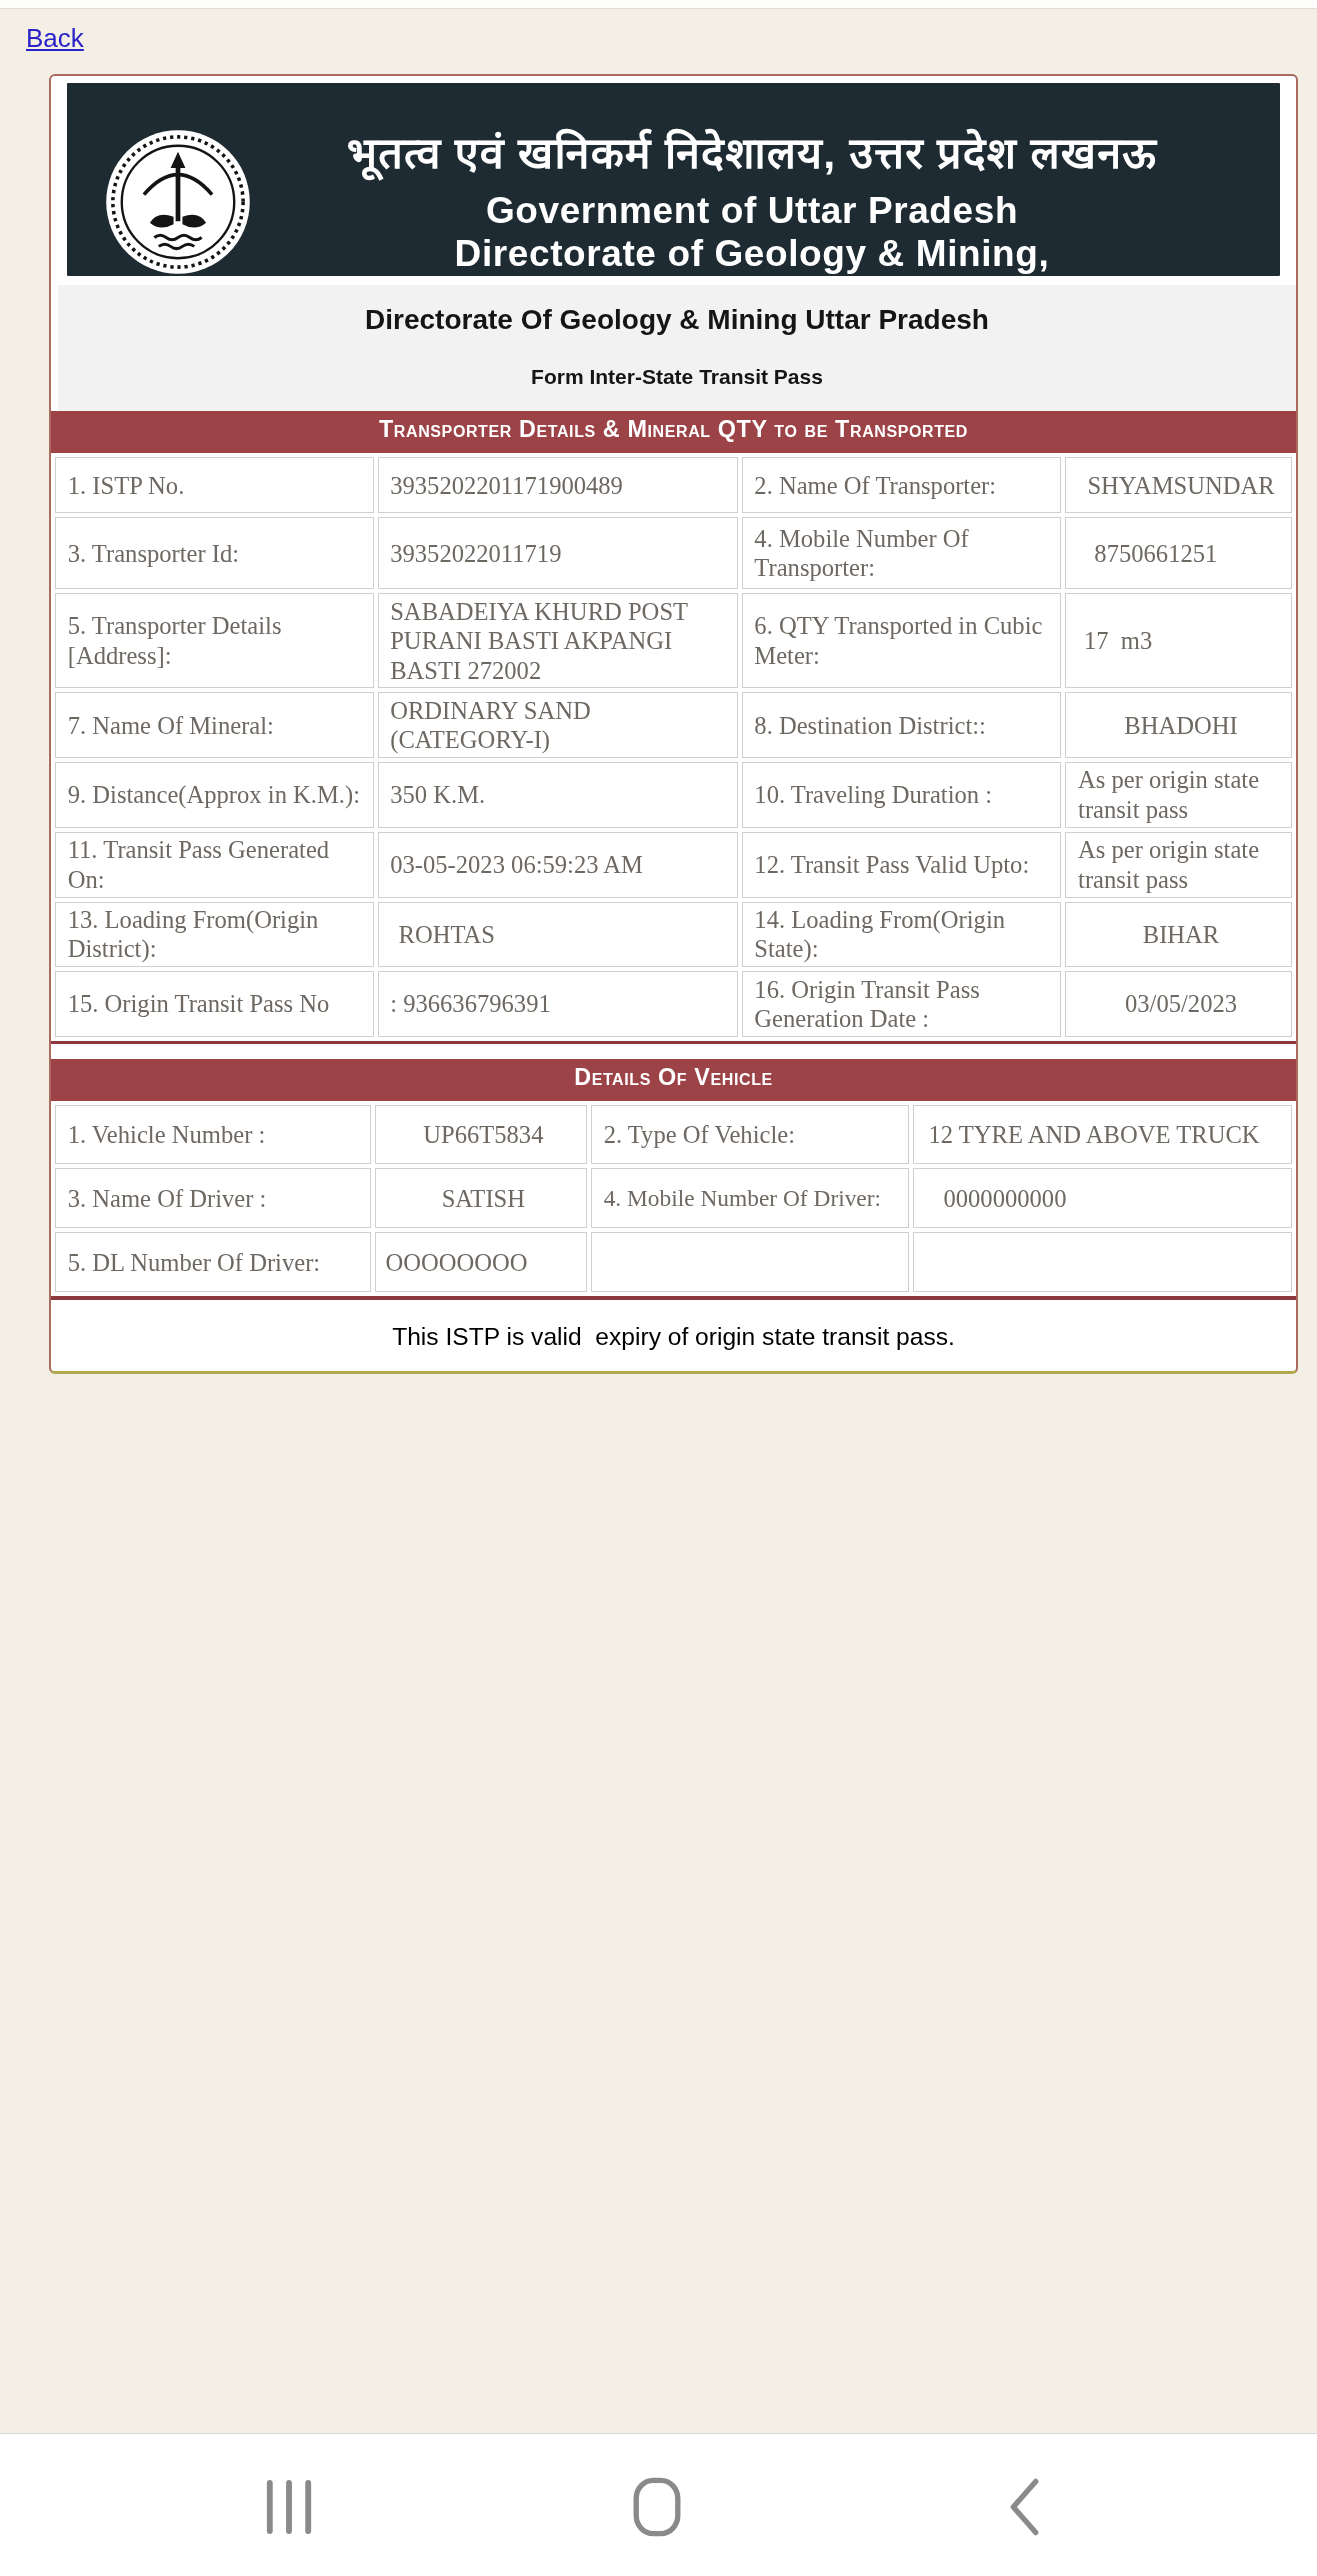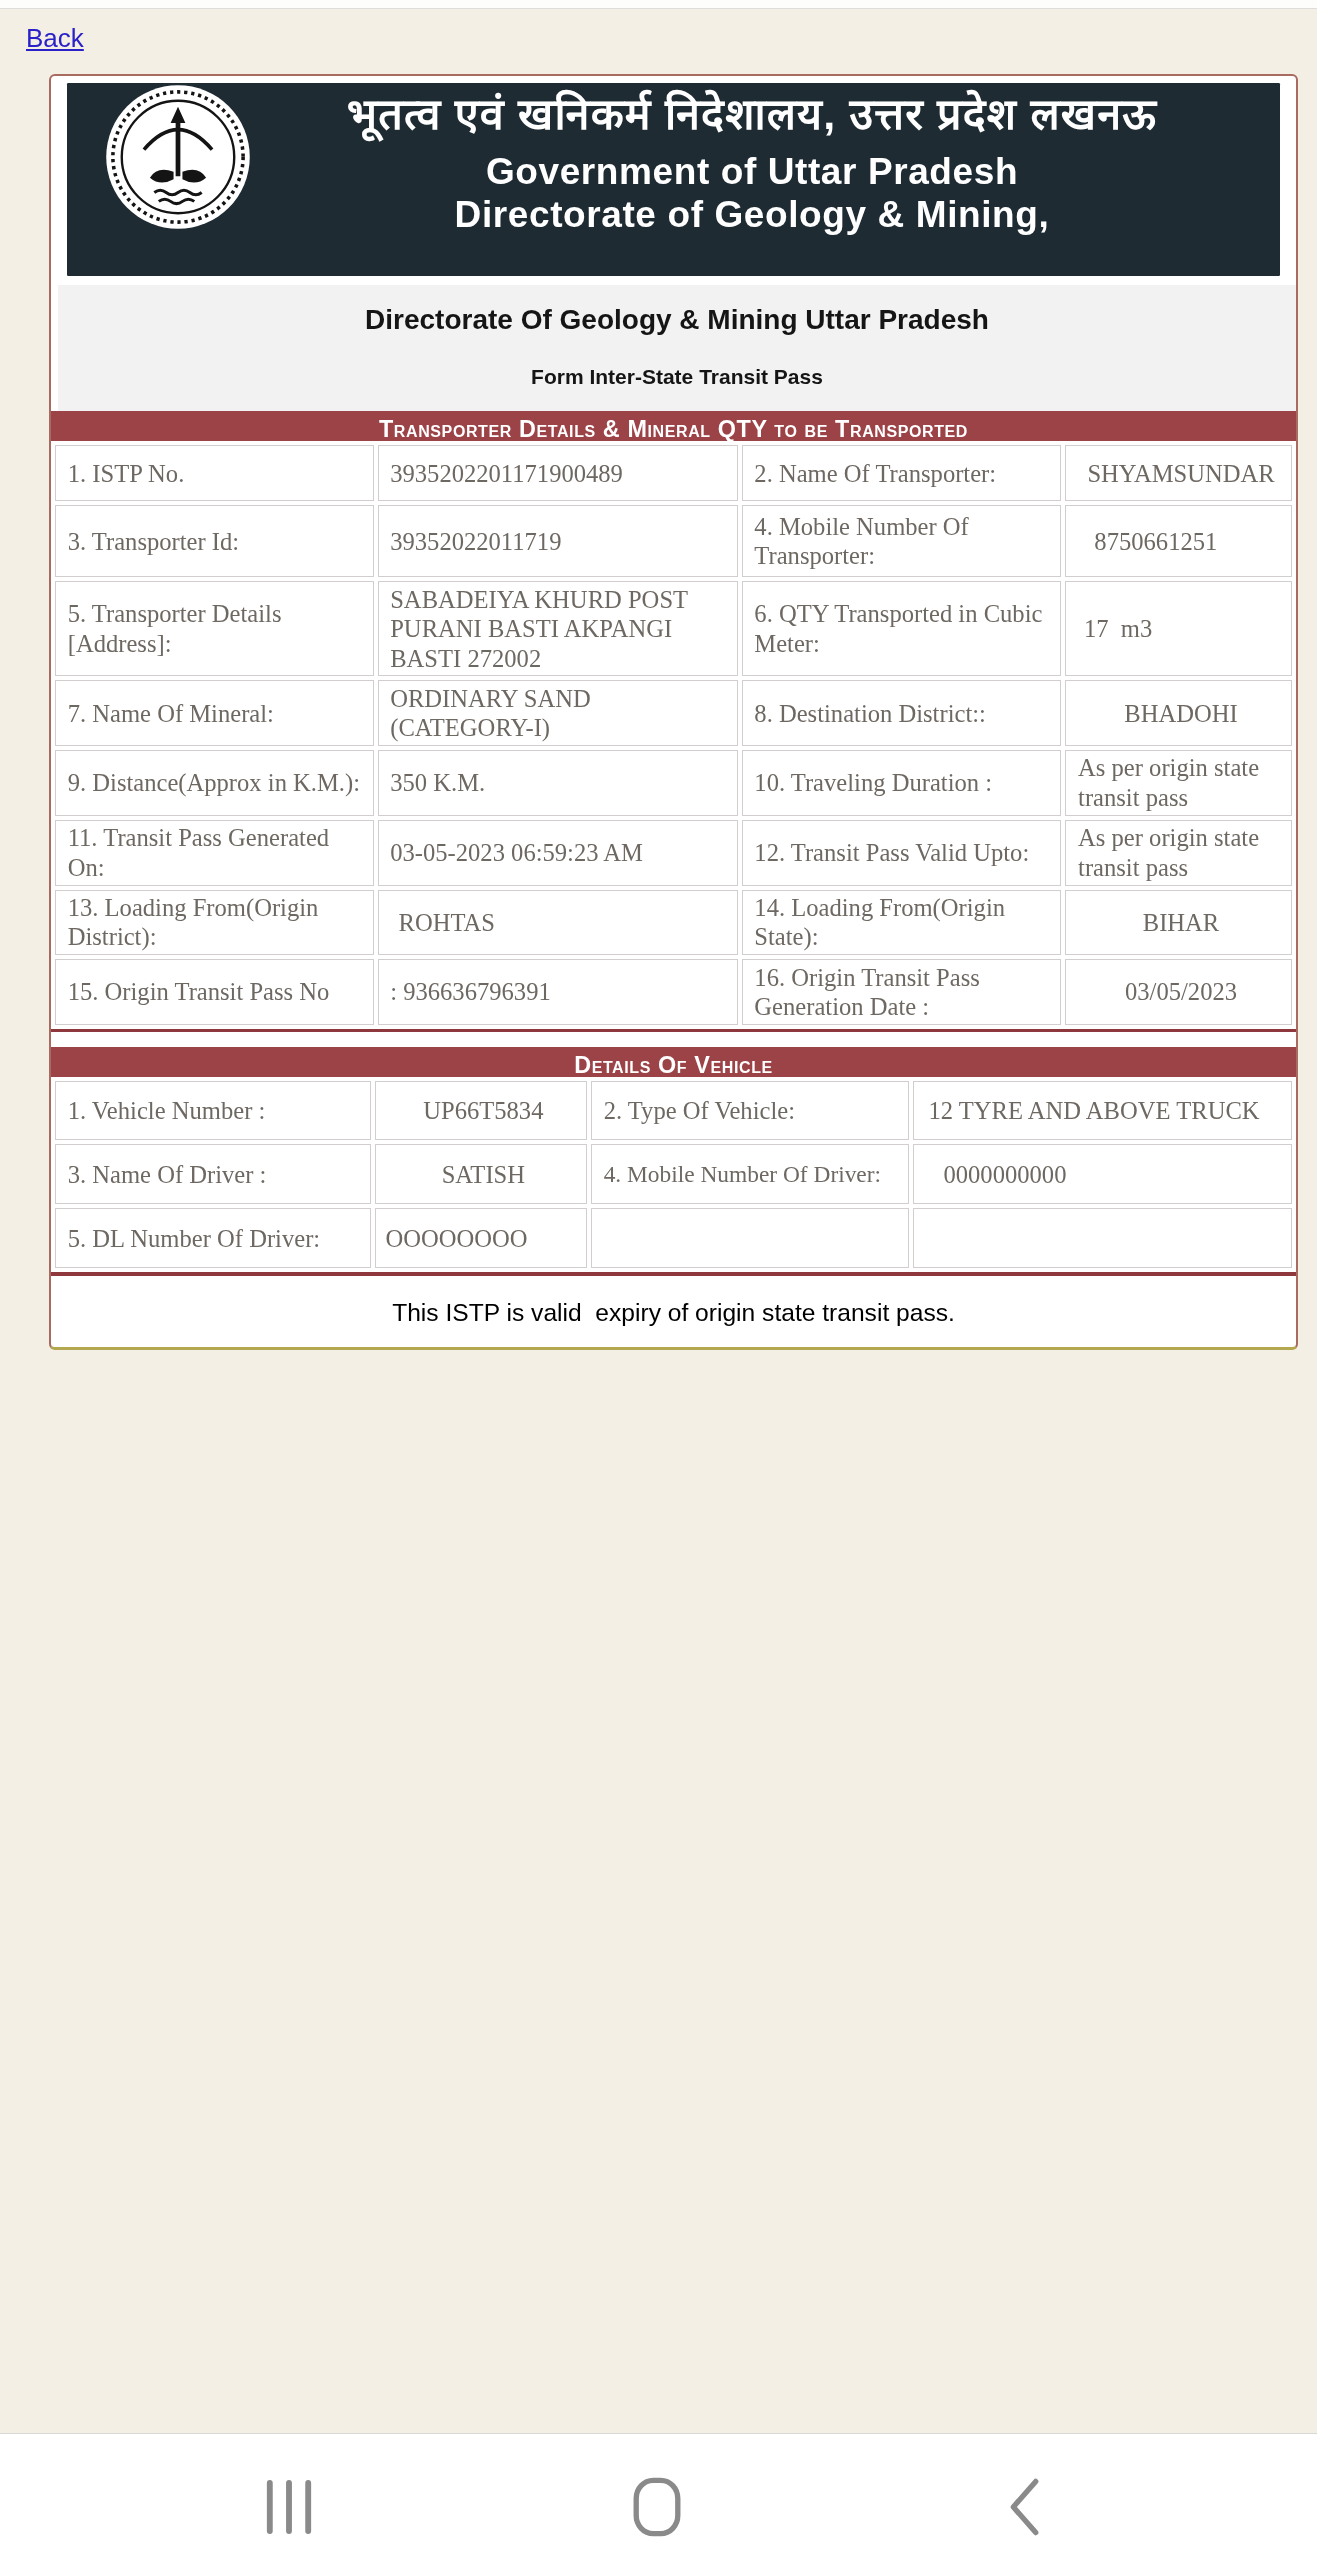--- a/index.html
+++ b/index.html
@@ -6,33 +6,33 @@
     background:#f3efe5;font-family:"Liberation Sans","DejaVu Sans",sans-serif;}
   .top-strip{height:8.2px;background:#fdfdfc;border-bottom:1.2px solid #dcdcda;}
   .back-link{position:absolute;left:26px;top:23.4px;font-size:26px;color:#2a21c9;
     text-decoration:underline;font-family:"Liberation Sans",sans-serif;cursor:pointer;}
   
   .card{position:absolute;left:49px;top:74px;width:1249px;box-sizing:border-box;
     background:#ffffff;border:2.3px solid #a96a60;border-bottom:3.5px solid #b3a74f;
     border-radius:5.9px;}
   
   .banner{margin:7px 16.4px 0 16.4px;height:193px;background:#1e2b33;border-radius:1.2px;
-    display:flex;align-items:flex-start;}
+    display:flex;align-items:flex-end;}
   .logo-wrap{flex:none;margin-left:37px;width:148px;height:148px;}
   .banner-text{flex:1;text-align:center;color:#ffffff;padding-right:28px;}
   .banner-hindi{font-size:43px;font-weight:bold;letter-spacing:1.2px;
     font-family:"Liberation Sans","DejaVu Sans",sans-serif;}
   .banner-eng{font-size:37px;font-weight:bold;line-height:1.16;margin-top:9.4px;
     letter-spacing:0.6px;}
   
   .title-block{margin-top:9.4px;background:#f2f2f2;padding:19px 0 22px 0;text-align:center;margin-left:7px;}
   .title-main{font-size:28px;font-weight:bold;color:#151515;margin:0;}
   .title-sub{font-size:21px;font-weight:bold;color:#151515;margin:29px 0 0 0;}
   
-  .section-bar{height:30px;line-height:36px;background:#9c4348;color:#ffffff;
+  .section-bar{height:42px;line-height:36px;background:#9c4348;color:#ffffff;
     text-align:center;font-weight:bold;font-size:23.4px;font-variant:small-caps;
     letter-spacing:0.6px;}
   .section-divider{height:3.5px;background:#8e383d;}
   .section-gap{height:15px;background:#ffffff;}
   
   table.grid{width:100%;border-collapse:separate;border-spacing:4.1px;table-layout:fixed;}
   table.grid td{background:#ffffff;border:1.2px solid #d2cecd;vertical-align:middle;
     color:#6e6862;font-family:"Liberation Serif","DejaVu Serif",serif;font-size:24.6px;
     line-height:1.2;padding:2.3px 7px 2.3px 11.7px;overflow:hidden;white-space:pre-wrap;}
   td.center{text-align:center;padding-left:3.5px;padding-right:3.5px;margin-left:9px;}

